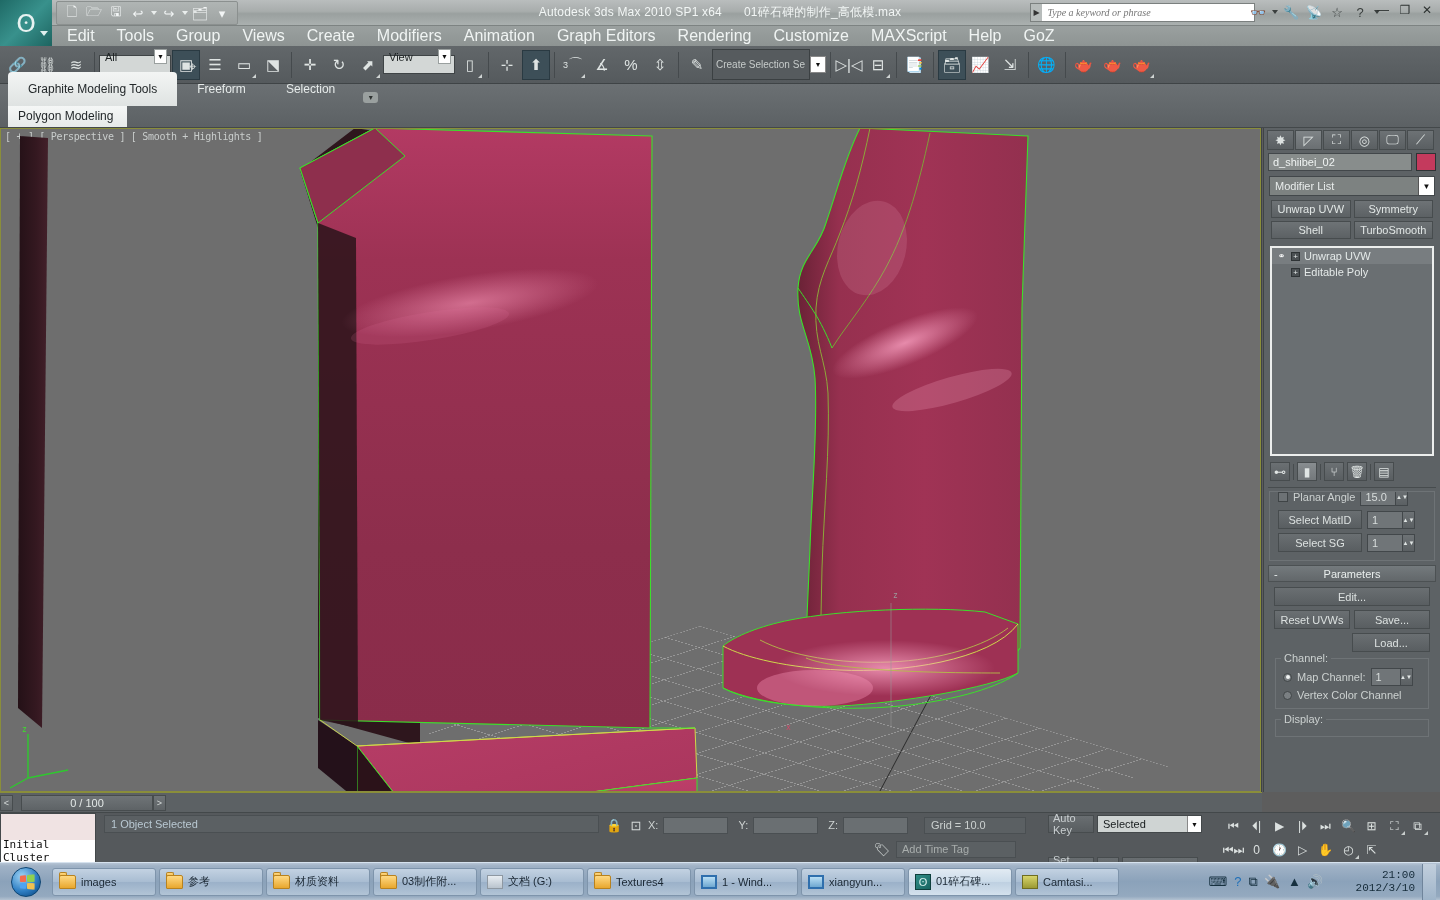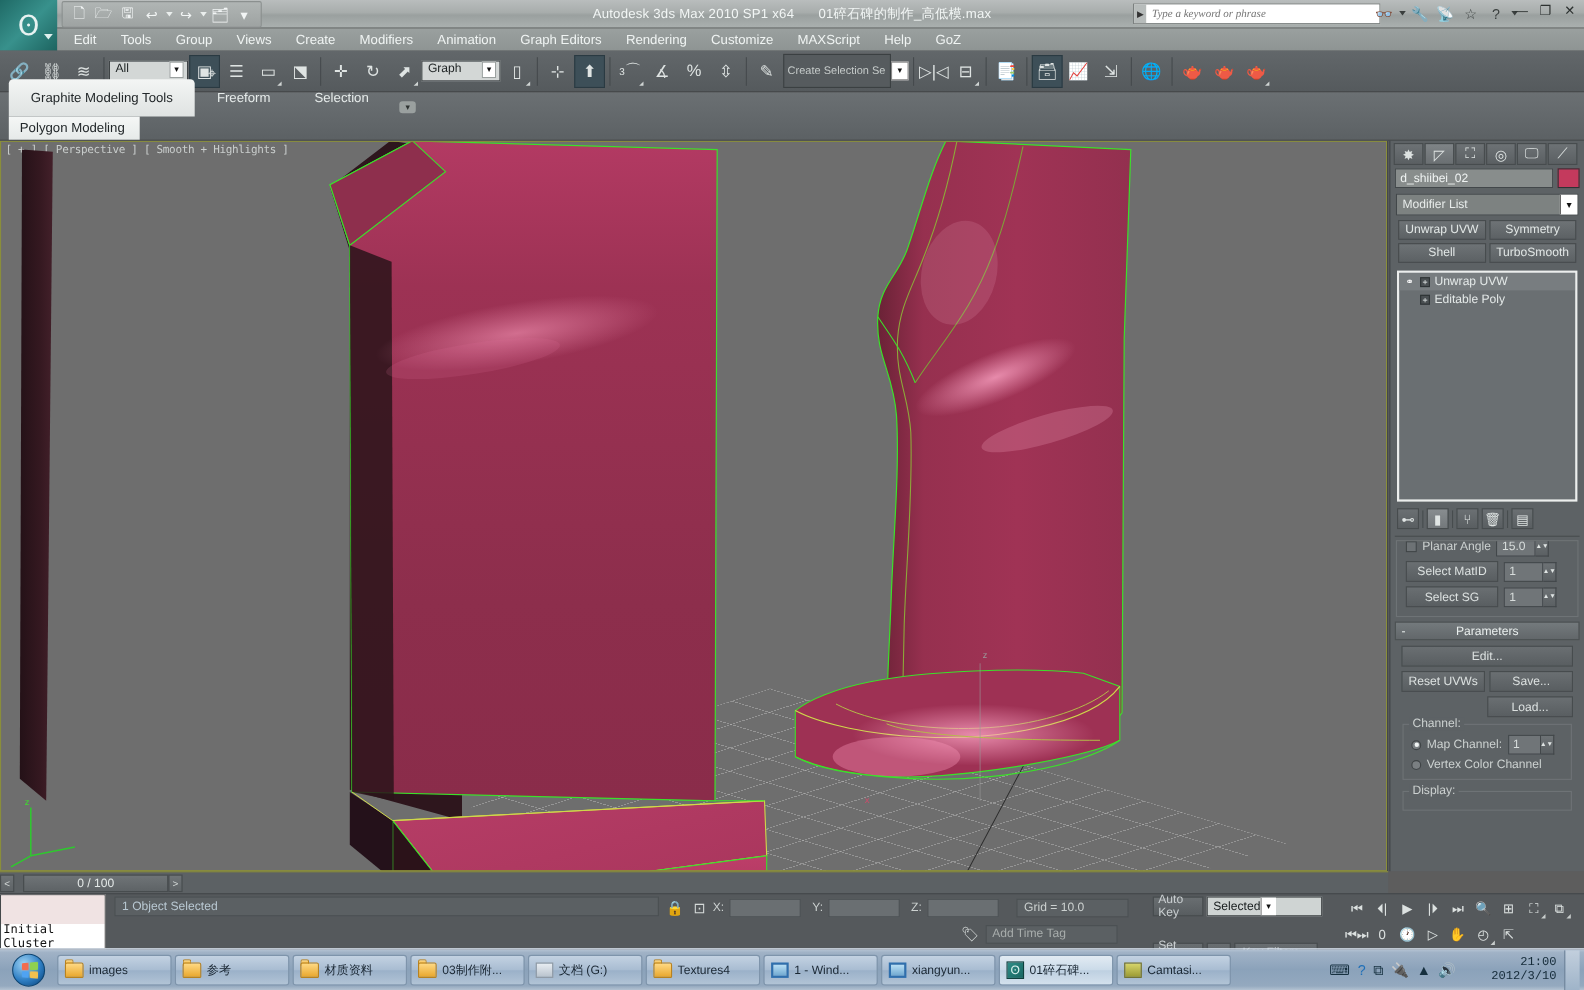--- a/index.html
+++ b/index.html
@@ -58,38 +58,38 @@
   .ic { width:20px;height:20px;display:flex;align-items:center;justify-content:center;font-size:13px;color:#3a3f3e; }
   .wincontrols { position:absolute; right:6px; top:3px; display:flex; gap:8px; align-items:center; }
   .wc { font-size:12px; color:#2d3231; width:14px; text-align:center; }
 
   
   .menubar {
     position:absolute; left:52px; top:26px; right:0; height:20px;
     background:linear-gradient(to bottom,#9aa09f,#8e9493);
     display:flex; align-items:center; padding-left:4px;
   }
-  .menubar .mi { padding:2px 11px; font-size:12px; color:#f0f4f3; cursor:default; }
+  .menubar .mi { padding:2px 11px; font-size:16px; color:#f0f4f3; cursor:default; }
 
   
   .maintoolbar {
     position:absolute; left:0; top:46px; width:1440px; height:38px;
     background:linear-gradient(to bottom,#62676a,#555a5d);
     border-bottom:1px solid #3f4446;
     display:flex; align-items:center; padding-left:4px; gap:1px;
   }
   .tb { width:28px;height:30px;display:flex;align-items:center;justify-content:center;
     color:#dfe4e3; font-size:15px; position:relative; cursor:default; }
   .tb.active { background:#3d4f58; border:1px solid #2a3a42; }
   .tb .corner { position:absolute; right:2px;bottom:2px; width:0;height:0;
     border-left:4px solid transparent; border-bottom:4px solid #cfd4d3; }
   .tbsep { width:1px;height:26px;background:#454a4d;margin:0 3px; }
   .tbcombo {
     height:19px; background:#d3d7d6; border:1px solid #3f4446;
-    display:flex; justify-content:space-between;
+    display:flex; align-items:center; justify-content:space-between;
     color:#1c2122; font-size:11px; padding:0 3px 16px 5px;
   }
   .tbcombo .cv { flex:1; }
   .tbcombo .cb { width:13px;height:15px;background:#fff;border:1px solid #9aa09f;
     display:flex;align-items:center;justify-content:center;font-size:7px;color:#111; }
   .selset { width:98px; height:31px; background:#565b5e; border:1px solid #3b4042;
     color:#c6cbca; font-size:10px; display:flex; align-items:center; padding-left:3px; }
   .selsetbtn { width:16px;height:17px;background:#fff;border:1px solid #888;
     display:flex;align-items:center;justify-content:center;font-size:7px;color:#111;margin-left:-1px; }
 
@@ -221,21 +221,21 @@
   .coordfield { width:65px;height:17px;background:#6a6f72;border:1px solid #4a4f52; }
   .coordlbl { font-size:11px; color:#cdd2d1; margin-right:3px; }
   .gridlbl { width:102px; height:17px; background:#5b6063; border:1px solid #4a4f52;
     color:#ccd1d0; font-size:11px; display:flex; align-items:center; padding-left:6px; }
   .timetag { width:120px;height:17px;background:#5b6063;border:1px solid #4a4f52;
     color:#a8adac;font-size:11px;display:flex;align-items:center;padding-left:5px; }
   .akbtn { height:18px; background:linear-gradient(to bottom,#696e71,#585d60);
     border:1px solid #474c4e; color:#c9ced0; font-size:11px;
     display:flex;align-items:center;justify-content:center; padding:0 4px; }
   .selcombo { width:105px;height:18px;background:#cfd4d3;border:1px solid #43484a;
-    color:#171c1d;font-size:11px;display:flex;align-items:center;
+    color:#171c1d;font-size:11px;display:flex;align-items:center;justify-content:space-between;
     padding-left:5px; }
   .selcombo .cb { width:14px;height:16px;background:#fff;border-left:1px solid #888;
     display:flex;align-items:center;justify-content:center;font-size:7px;color:#111; }
   .navbtn { width:23px;height:21px; display:flex;align-items:center;justify-content:center;
     color:#dce1e0;font-size:12px; position:relative; }
   .navbtn .corner { position:absolute;right:1px;bottom:1px;width:0;height:0;
     border-left:4px solid transparent;border-bottom:4px solid #c8cdcc; }
 
   
   .wm1 { position:absolute; left:195px; top:798px; font-size:54px; color:rgba(214,32,40,.72);
@@ -356,21 +356,21 @@
     </div>
     <div class="tb active">▣<span style="position:absolute;left:16px;top:8px;font-size:13px;">⌖</span></div>
     <div class="tb">☰</div>
     <div class="tb">▭<span class="corner"></span></div>
     <div class="tb">⬔</div>
     <div class="tbsep"></div>
     <div class="tb">✛</div>
     <div class="tb">↻</div>
     <div class="tb">⬈<span class="corner"></span></div>
     <div class="tbcombo" style="width:72px">
-      <span class="cv">Graph</span>
+      <span class="cv">View</span>
       <span class="cb">▼</span>
     </div>
     <div class="tb">▯<span class="corner"></span></div>
     <div class="tbsep"></div>
     <div class="tb">⊹</div>
     <div class="tb active">⬆</div>
     <div class="tbsep"></div>
     <div class="tb"><span style="font-size:9px;vertical-align:super">3</span>⌒<span class="corner"></span></div>
     <div class="tb">∡</div>
     <div class="tb">%</div>

